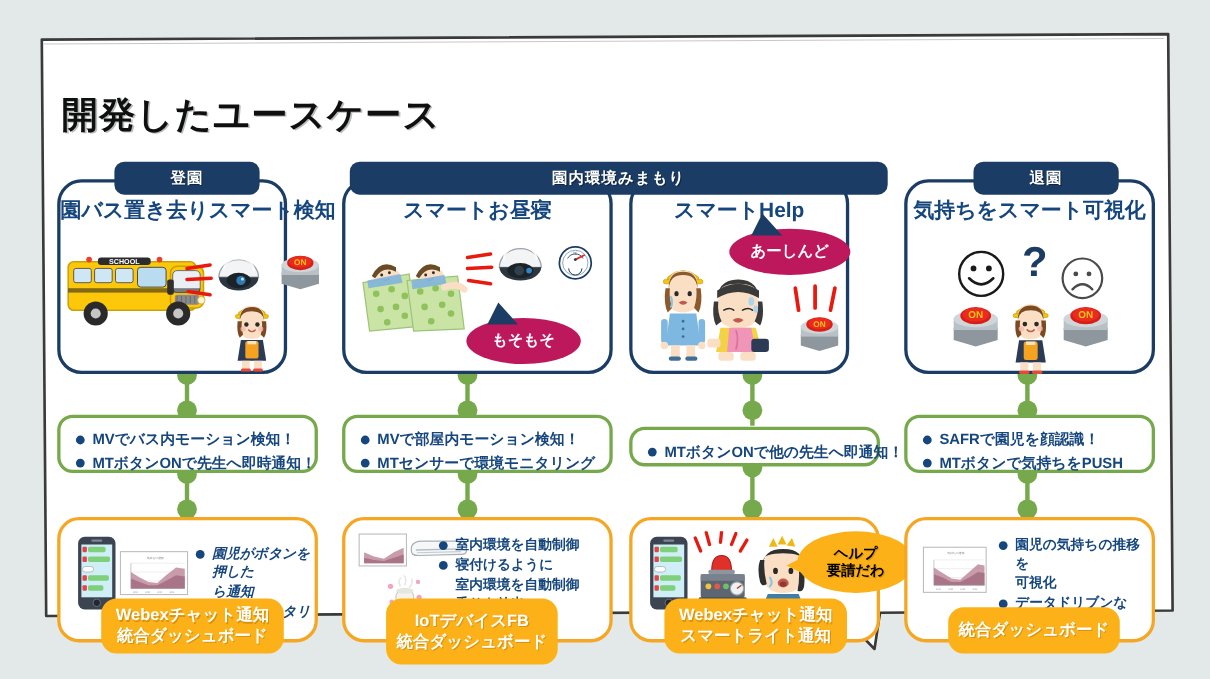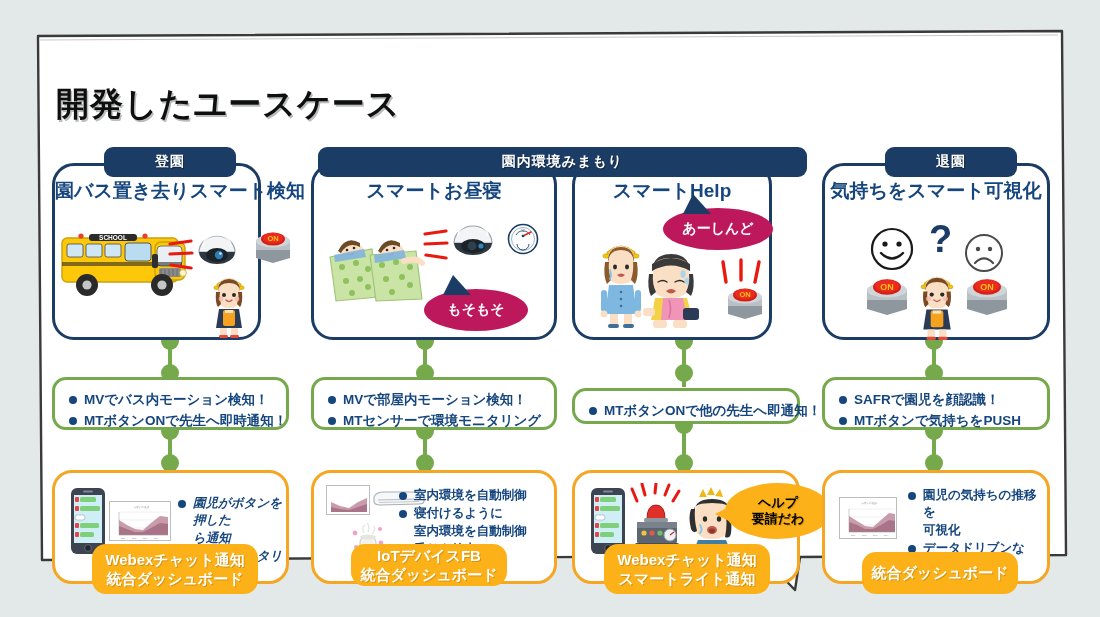--- a/index.html
+++ b/index.html
@@ -714,21 +714,21 @@
     </svg>
 
     <ul class="outcome-bullets" data-name="outcome-bullet-list" style="left:84px; top:14px; width:158px;">
       <li data-name="outcome-bullet">室内環境を自動制御</li>
       <li data-name="outcome-bullet">寝付けるように</li>
       <li data-name="outcome-bullet-cont" style="padding-left:16px;">室内環境を自動制御</li>
       <li data-name="outcome-bullet-cont" style="padding-left:16px;">香りを放出</li>
     </ul>
   </div>
 
-  <div class="outcome-label" data-name="outcome-label-nap" style="left:351px; top:508px; width:156px; height:42px;align-items:center;">
+  <div class="outcome-label" data-name="outcome-label-nap" style="left:351px; top:508px; width:156px; height:60px;align-items:center;">
     <span data-name="outcome-label-line">IoTデバイスFB</span>
     <span data-name="outcome-label-line">統合ダッシュボード</span>
   </div>
 
   <div class="outcome-card" data-name="outcome-card-help" style="left:572px; top:434px; width:228px; height:114px;">
 
     <svg class="art phone" data-name="smartphone-chat-icon" style="left:14px; top:14px; width:38px; height:68px;" viewBox="0 0 38 68">
       <rect x="2" y="1" width="34" height="66" rx="6" fill="#3b4450"></rect>
       <rect x="5" y="8" width="28" height="48" fill="#cfeef6"></rect>
       <rect x="14" y="3.5" width="10" height="2" rx="1" fill="#7e8691"></rect>

